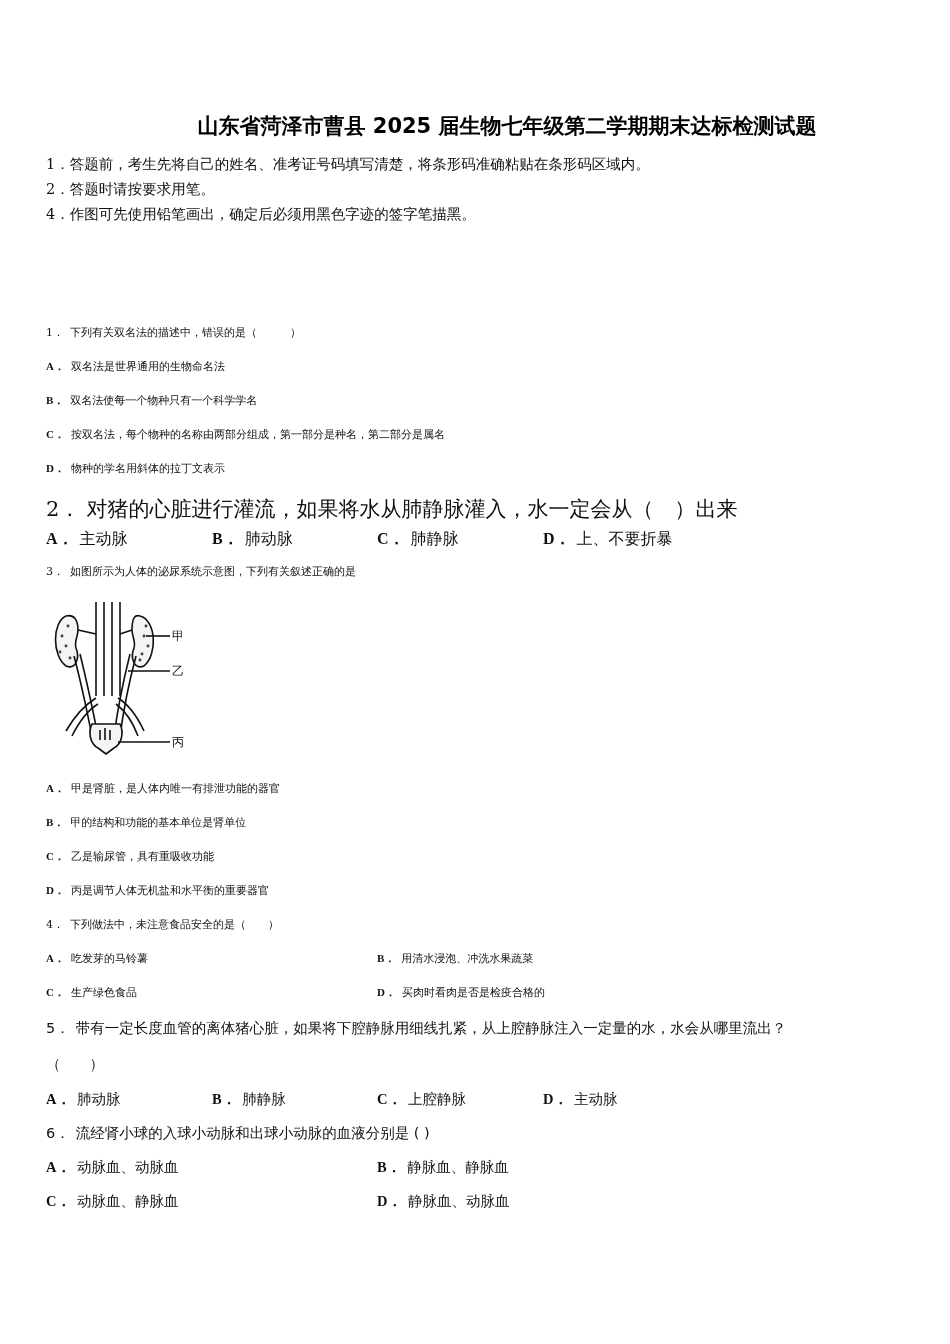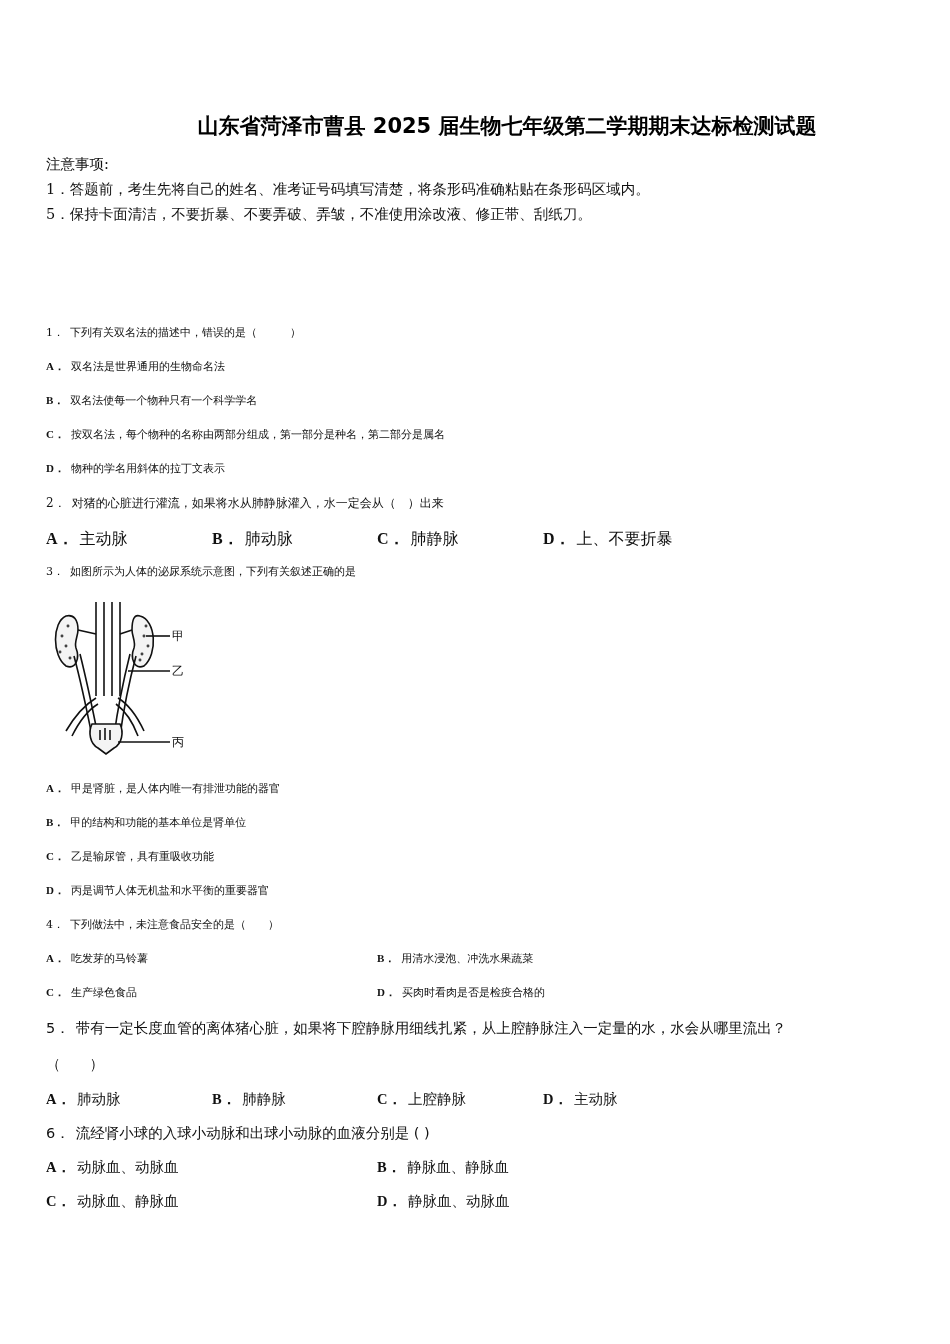--- a/index.html
+++ b/index.html
@@ -22,42 +22,42 @@
   .row span.cell { position: absolute; top: 0; }
   .figure { position: absolute; left: 48px; top: 596px; width: 150px; height: 160px; }
   .q56 { font-family: "DejaVu Sans", "Liberation Sans", sans-serif; font-size: 14.5px; }
 </style>
 </head>
 <body>
 
 <div class="title">山东省菏泽市曹县 2025 届生物七年级第二学期期末达标检测试题</div>
 
 <div class="notes">
-  <div>注意事项:</div>
   <div>1．答题前，考生先将自己的姓名、准考证号码填写清楚，将条形码准确粘贴在条形码区域内。</div>
-  <div>5．保持卡面清洁，不要折暴、不要弄破、弄皱，不准使用涂改液、修正带、刮纸刀。</div>
+  <div>2．答题时请按要求用笔。</div>
+  <div>4．作图可先使用铅笔画出，确定后必须用黑色字迹的签字笔描黑。</div>
 </div>
 
 <div class="line" style="top:325px">
   <span class="qnum">1．</span><span>下列有关双名法的描述中，错误的是（　　　）</span>
 </div>
 <div class="line" style="top:359px">
   <span class="opt-letter">A．</span><span>双名法是世界通用的生物命名法</span>
 </div>
 <div class="line" style="top:393px">
   <span class="opt-letter">B．</span><span>双名法使每一个物种只有一个科学学名</span>
 </div>
 <div class="line" style="top:427px">
   <span class="opt-letter">C．</span><span>按双名法，每个物种的名称由两部分组成，第一部分是种名，第二部分是属名</span>
 </div>
 <div class="line" style="top:461px">
   <span class="opt-letter">D．</span><span>物种的学名用斜体的拉丁文表示</span>
 </div>
 
-<div class="line" style="top:495px;font-size:12px">
+<div class="line" style="top:495px;font-size:21px">
   <span class="qnum">2．</span><span>对猪的心脏进行灌流，如果将水从肺静脉灌入，水一定会从（　）出来</span>
 </div>
 <div class="row" style="top:529px;font-size:16px;height:22px;width:800px">
   <span class="cell" style="left:0"><span class="opt-letter">A．</span><span>主动脉</span></span>
   <span class="cell" style="left:166px"><span class="opt-letter">B．</span><span>肺动脉</span></span>
   <span class="cell" style="left:331px"><span class="opt-letter">C．</span><span>肺静脉</span></span>
   <span class="cell" style="left:497px"><span class="opt-letter">D．</span><span>上、不要折暴</span></span>
 </div>
 
 <div class="line" style="top:564px">

